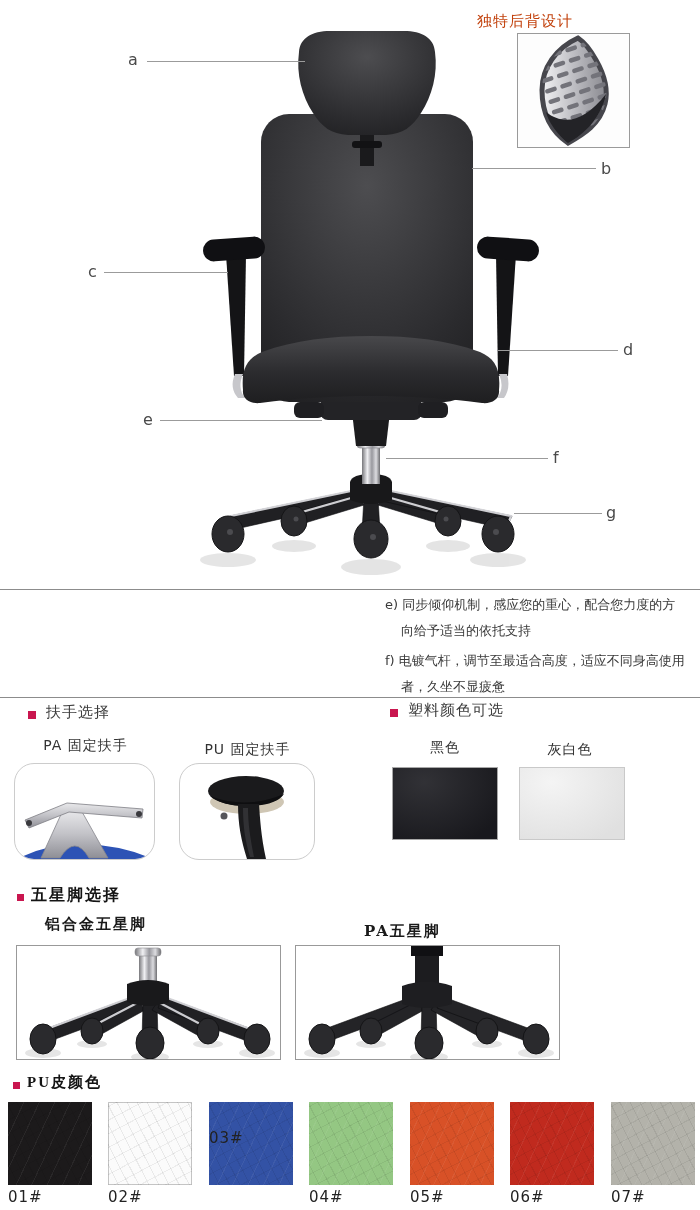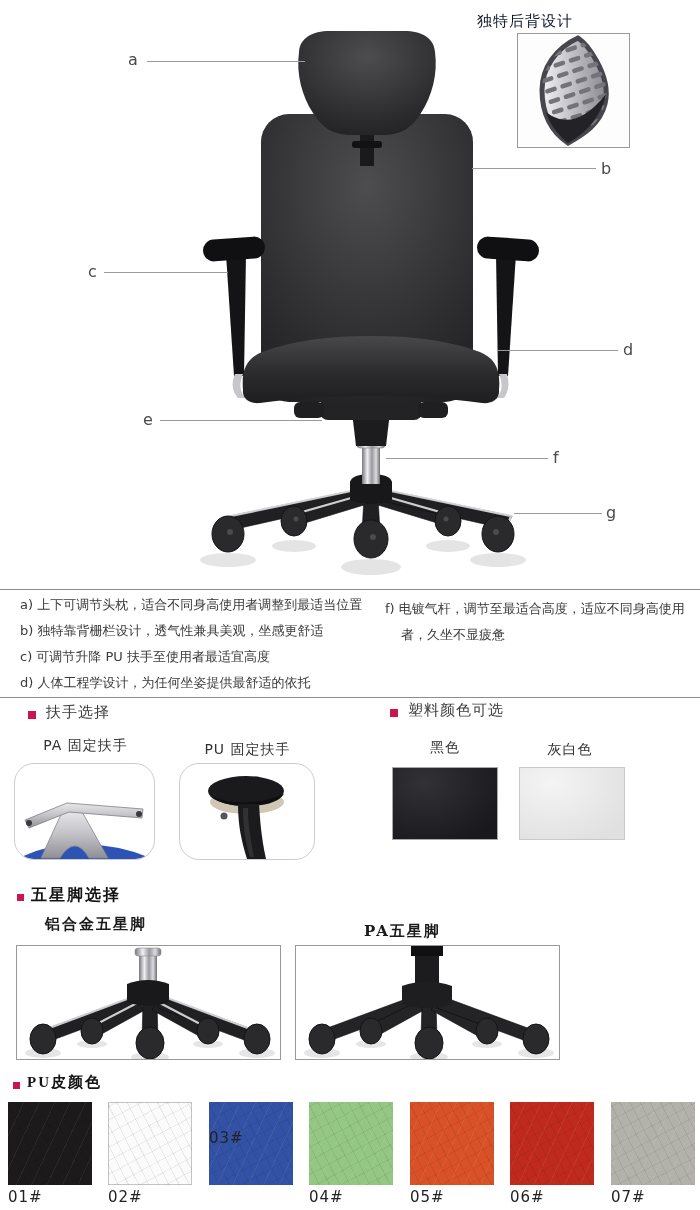--- a/index.html
+++ b/index.html
@@ -26,21 +26,21 @@
       background:radial-gradient(ellipse at 30% 20%, rgba(255,255,255,0.10), rgba(0,0,0,0.08) 85%);}
   .pu-swatch{position:absolute;width:84px;height:83px;}
   .pu-swatch .leather{position:absolute;inset:0;
       background:
         repeating-linear-gradient(63deg, rgba(0,0,0,0.07) 0 1px, transparent 1px 9px),
         repeating-linear-gradient(-28deg, rgba(0,0,0,0.06) 0 1px, transparent 1px 12px),
         repeating-linear-gradient(115deg, rgba(255,255,255,0.06) 0 1px, transparent 1px 14px);}
   .pu-swatch.bordered{outline:1px solid #c4c4c4;outline-offset:-1px;}
   .pu-label{position:absolute;width:84px;text-align:left;font-size:15px;color:#222;
             letter-spacing:1px;font-family:"DejaVu Sans",sans-serif;}
-  .inset-title{position:absolute;font-size:15px;color:#0f172a;letter-spacing:1px;}
+  .inset-title{position:absolute;font-size:15px;color:#c2410c;letter-spacing:1px;}
   .inset-box{position:absolute;border:1px solid #9a9a9a;background:#fdfdfd;overflow:hidden;}
 </style>
 </head>
 <body>
 
 <div id="canvas">
 
   <svg class="abs" style="left:0;top:0" width="700" height="590" viewBox="0 0 700 590">
     <defs>
       <radialGradient id="gBack" cx="50%" cy="25%" r="95%">
@@ -193,27 +193,22 @@
             <rect x="44" y="91" width="12" height="4.5" rx="2"></rect>
             <rect x="60" y="91" width="12" height="4.5" rx="2"></rect>
             <rect x="76" y="91" width="12" height="4.5" rx="2"></rect>
         </g>
         <path d="M28,78 C46,92 66,88 88,60 C82,88 64,100 50,110 C40,100 31,90 28,78 Z" fill="#232327"></path>
       </g>
     </svg>
   </div>
 
   <div class="hrule" style="top:589px"></div>
-  <div class="abs feat" style="left:20px;top:592px;width:362px">
-    <p>a) 上下可调节头枕，适合不同身高使用者调整到最适当位置</p>
-    <p>b) 独特靠背栅栏设计，透气性兼具美观，坐感更舒适</p>
-    <p>c) 可调节升降 PU 扶手至使用者最适宜高度</p>
-    <p>d) 人体工程学设计，为任何坐姿提供最舒适的依托</p>
-  </div>
   <div class="abs feat" style="left:385px;top:592px;width:302px">
+    <p>e) 同步倾仰机制，感应您的重心，配合您力度的方向给予适当的依托支持</p>
     <p style="margin-top:4px">f) 电镀气杆，调节至最适合高度，适应不同身高使用者，久坐不显疲惫</p>
   </div>
   <div class="hrule" style="top:697px"></div>
 
   <div class="sec-bullet" style="left: 28px; top: 711px; background-color: rgb(201, 22, 79);"></div>
   <div class="sec-title-sans" style="left:46px;top:703px">扶手选择</div>
 
   <div class="opt-label" style="left:28px;top:737px;width:115px">PA 固定扶手</div>
   <div class="opt-label" style="left:190px;top:741px;width:115px">PU 固定扶手</div>
 

